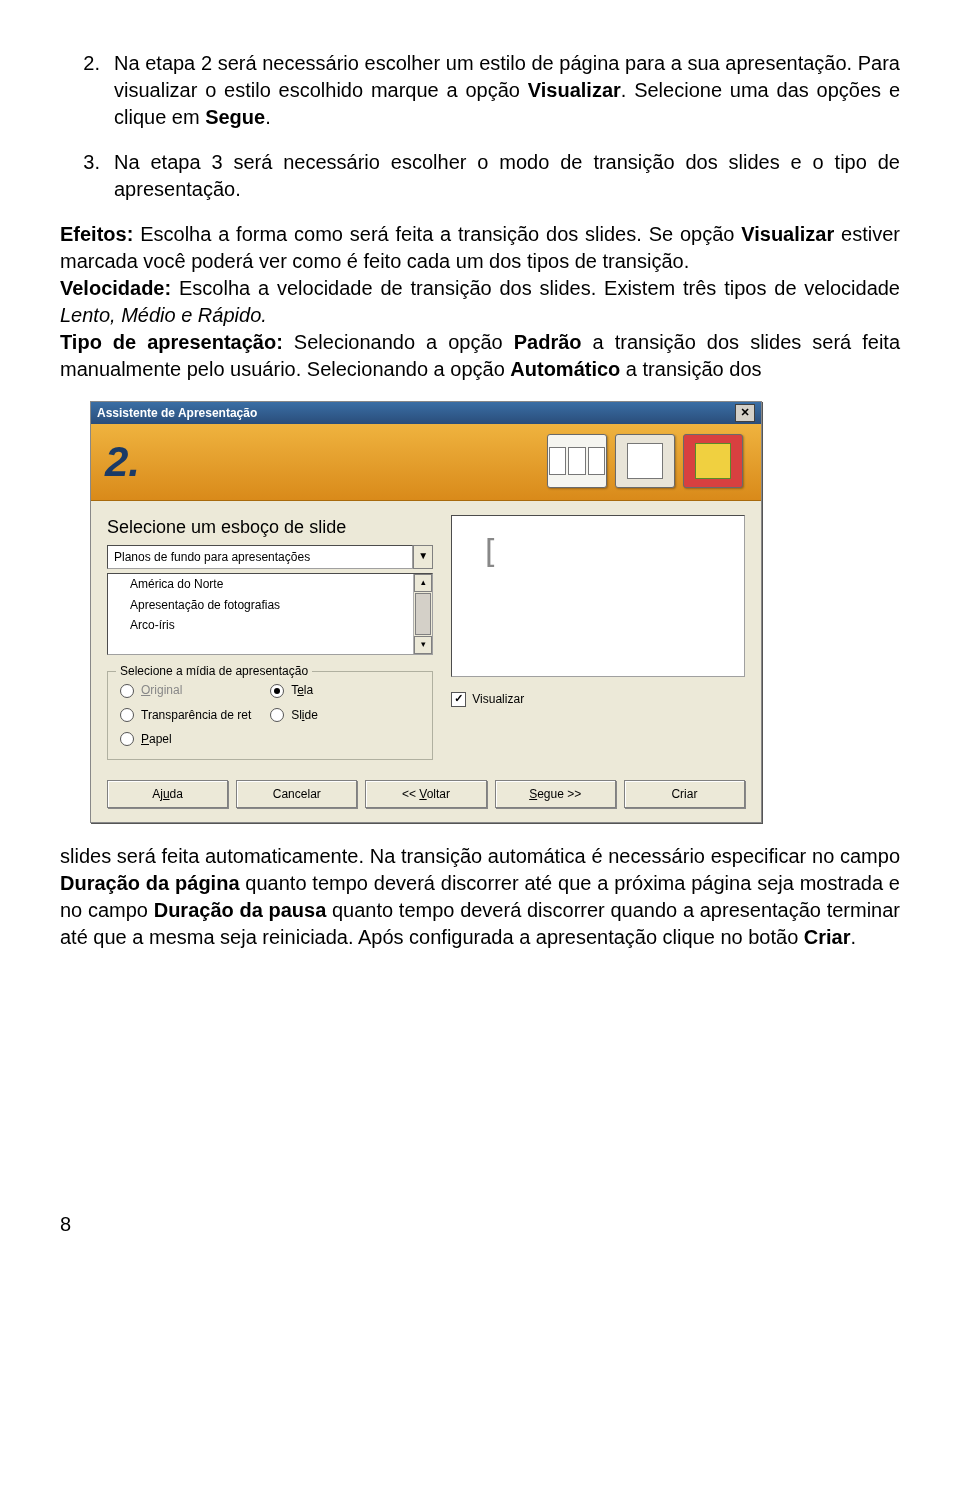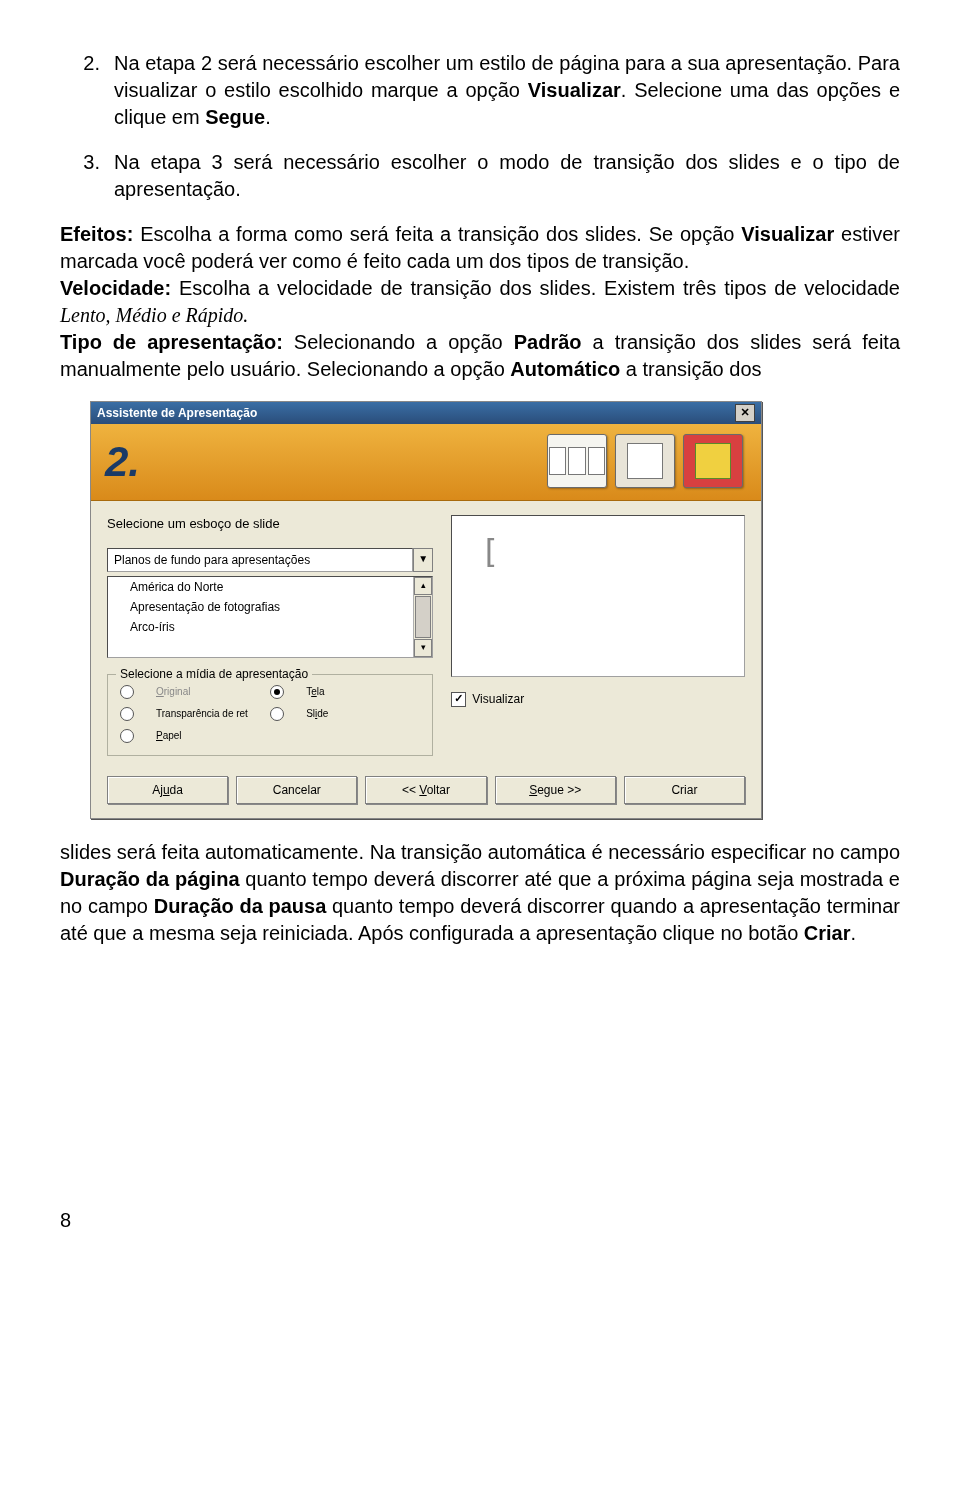--- a/index.html
+++ b/index.html
@@ -25,21 +25,21 @@
     width: 40px;
     flex-shrink: 0;
     text-align: right;
     padding-right: 14px;
   }
   .num-para .txt {
     flex: 1;
     text-align: justify;
   }
   .bold { font-weight: bold; }
-  .italic { font-style: italic; font-family: Liberation Serif, serif; }
+  .italic { font-style: italic; }
   .page-num {
     font-size: 20px;
     margin-top: 260px;
   }
 
   
   .dialog-wrap {
     margin: 10px 30px 20px 30px;
   }
   .dialog {
@@ -116,22 +116,22 @@
 
   .body-area {
     display: flex;
     padding: 14px 16px 10px 16px;
     gap: 18px;
   }
   .left-col { flex: 1.0; }
   .right-col { flex: 0.9; }
 
   .group-label {
-    font-size: 13px;
-    margin-bottom: 15px;
+    font-size: 18px;
+    margin-bottom: 6px;
   }
   .dropdown {
     display: flex;
     align-items: center;
     margin-bottom: 4px;
     border-radius: 9px;
   }
   .dropdown .field {
     flex: 1;
     border: 1px inset #a0a0a0;
@@ -199,23 +199,23 @@
     padding: 0 4px;
     font-size: 12px;
   }
   .radio-grid {
     display: grid;
     grid-template-columns: 1fr 1fr;
     gap: 8px 16px;
   }
   .radio {
     display: flex;
-    align-items: flex-start;
-    gap: 22px;
-    font-size: 10px;
+    align-items: center;
+    gap: 7px;
+    font-size: 12px;
   }
   .radio .dot {
     width: 12px; height: 12px;
     border: 1px solid #555;
     border-radius: 50%;
     background: #fff;
     display: flex;
     align-items: center;
     justify-content: center;
   }

